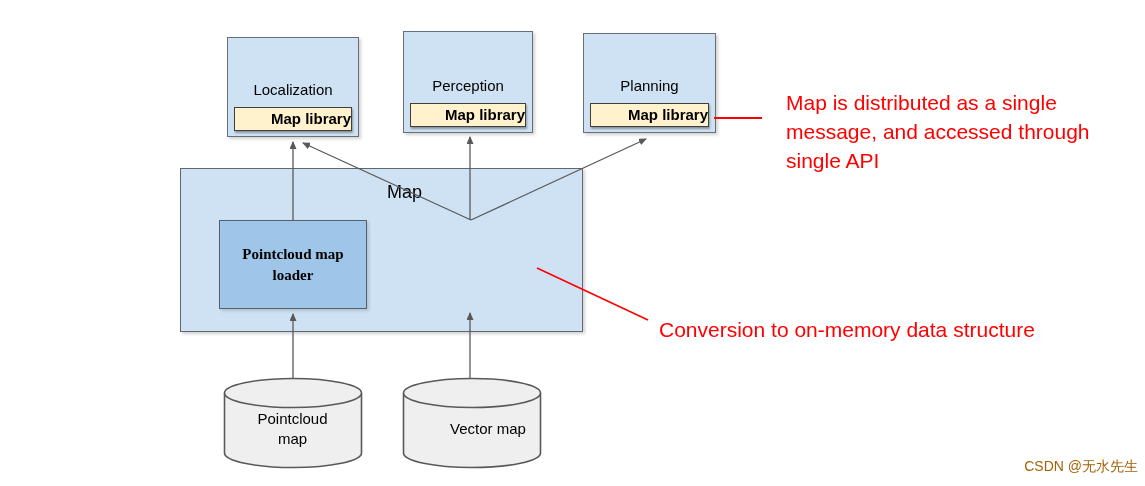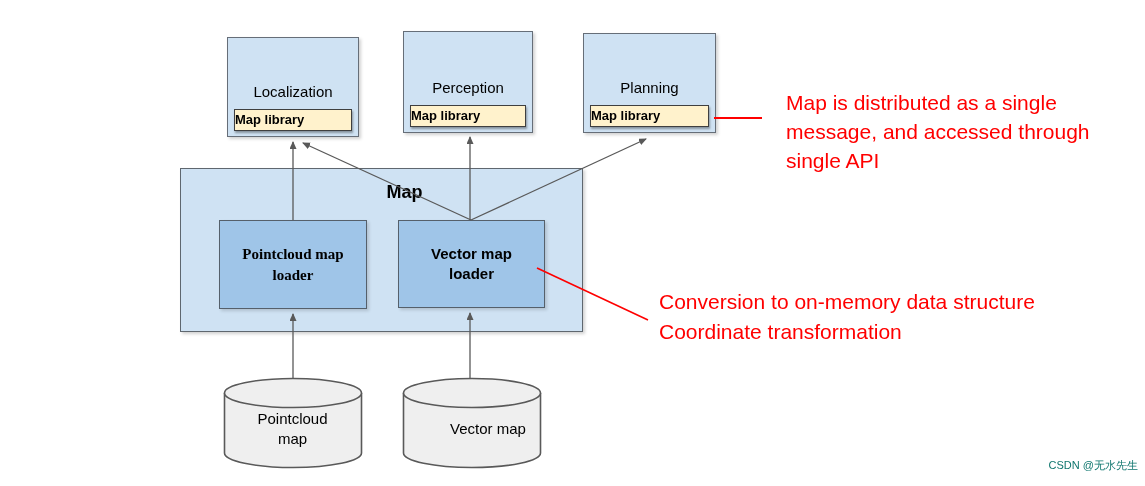--- a/index.html
+++ b/index.html
@@ -29,36 +29,36 @@
     color: #000000;
     margin-bottom: 9px;
     text-align: center;
   }
   .lib-box {
     width: 100%;
     background: #fff2cc;
     border: 1.5px solid #3f3f3f;
     box-shadow: 1px 2px 2px rgba(0,0,0,0.35);
     font-weight: bold;
-    font-size: 13px;
+    font-size: 15px;
     color: #000000;
-    text-align: left;
+    text-align: right;
     padding: 2px 0 3px 0;
     box-sizing: border-box;
   }
 
   
   .map-container {
     background: #cfe2f3;
     border: 1.5px solid #5f676f;
     box-shadow: 2px 2px 3px rgba(0,0,0,0.18);
   }
   .map-title {
     text-align: center;
-    font-weight: bold;
+    font-weight: normal;
     font-size: 18px;
     color: #000000;
     margin-top: 13px;
     padding-left: 46px;
   }
 
   
   .loader-box {
     background: #9fc5e8;
     border: 1.5px solid #55606b;
@@ -86,44 +86,41 @@
   }
   .cyl-label span { display: inline-block; }
 
   
   .annotation {
     color: #ff0000;
     font-size: 21px;
     line-height: 29px;
     white-space: nowrap;
   }
-  .annotation.conv { line-height: 30px; }
+  .annotation.conv { line-height: 30px; margin-top: 28px; }
 
   .watermark {
-    color: #0f766e;
-    font-size: 11px;
+    color: #a16207;
+    font-size: 14px;
     white-space: nowrap;
   }
 
   svg.overlay, svg.cyl { position: absolute; pointer-events: none; }
 </style>
 </head>
 <body>
 
 <div class="canvas">
 
   <div class="abs map-container" style="left:180px; top:168px; width:403px; height:164px;">
     <div class="map-title">Map</div>
   </div>
 
   <div class="abs loader-box" style="left:219px; top:220px; width:148px; height:89px;font-family:Liberation Serif, serif;">
     <span>Pointcloud map loader</span>
-  </div>
-  <div class="abs loader-box" style="left:398px; top:220px; width:147px; height:88px;">
-    <span>Vector map loader</span>
   </div>
 
   <div class="abs top-box" style="left:227px; top:37px; width:132px; height:100px;">
     <div class="top-label">Localization</div>
     <div class="lib-box">Map library</div>
   </div>
   <div class="abs top-box" style="left:403px; top:31px; width:130px; height:102px;">
     <div class="top-label">Perception</div>
     <div class="lib-box">Map library</div>
   </div>
@@ -164,18 +161,17 @@
     <line x1="537" y1="268" x2="648" y2="320" stroke="#ff0000" stroke-width="1.6"></line>
   </svg>
 
   <div class="abs annotation" style="left:786px; top:88px;">
     <div>Map is distributed as a single</div>
     <div>message, and accessed through</div>
     <div>single API</div>
   </div>
   <div class="abs annotation conv" style="left:659px; top:287px;">
     <div>Conversion to on-memory data structure</div>
-    <div>Coordinate transformation</div>
   </div>
 
   <div class="abs watermark" style="right:7px; top:458px;">CSDN @无水先生</div>
 
 </div>
 
 </body></html>

